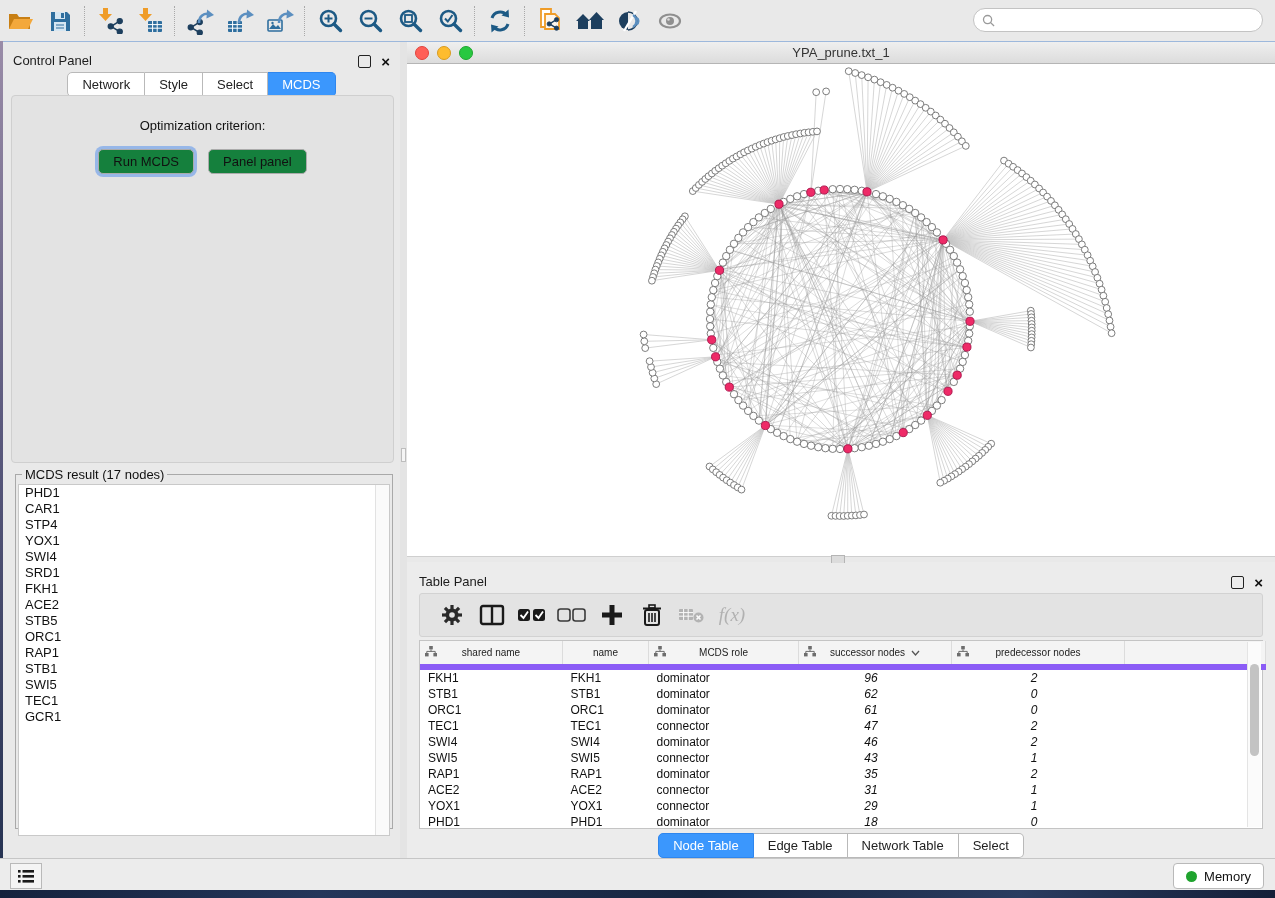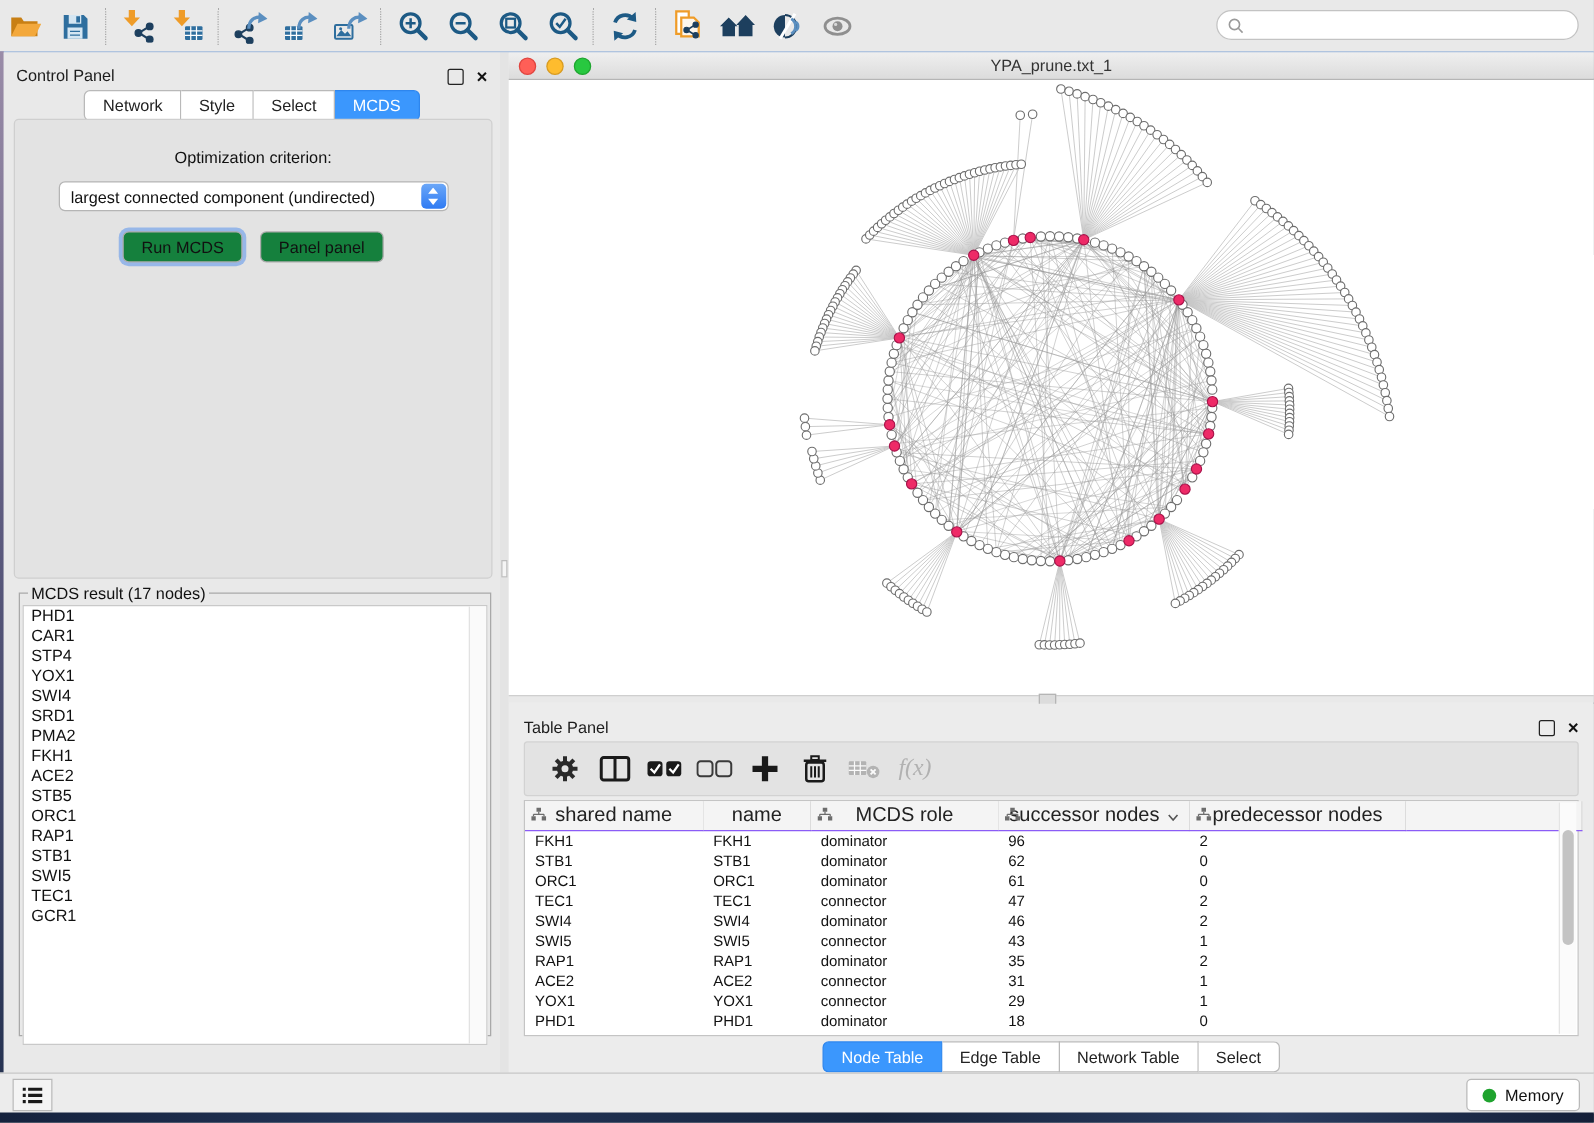--- a/index.html
+++ b/index.html
@@ -73,25 +73,25 @@
   .net-hscroll .thumb{position:absolute;left:424px;top:-2px;width:12px;height:8px;background:#dcdcdc;border:1px solid #b5b5b5;}
 
   
   .table-panel{position:absolute;left:407px;top:563px;width:868px;height:295px;background:#ececec;}
   .tp-toolbar{position:absolute;left:12px;top:30px;width:844px;height:44px;background:#e3e3e3;
               border:1px solid #d2d2d2;border-radius:3px;display:flex;align-items:center;padding-left:14px;box-sizing:border-box;gap:4px;}
   .tp-icon{width:36px;height:34px;display:flex;align-items:center;justify-content:center;}
   .tp-fx{font-family:"Liberation Serif","DejaVu Serif",serif;font-style:italic;font-size:19px;color:#a9a9a9;}
   .tbl-wrap{position:absolute;left:12px;top:77px;width:844px;height:189px;background:#fff;border:1px solid #c4c4c4;box-sizing:border-box;}
   table.data{border-collapse:collapse;table-layout:fixed;width:828px;font-size:12px;color:#111;}
-  table.data th{height:21px;background:#f4f4f4;border-right:1px solid #dcdcdc;border-bottom:1px solid #8b5cf6;
-                font-weight:400;font-size:16px;color:#222;position:relative;text-align:center;white-space:nowrap;overflow:hidden;}
+  table.data th{height:21px;background:#f4f4f4;border-right:1px solid #dcdcdc;border-bottom:6px solid #8b5cf6;
+                font-weight:400;font-size:10px;color:#222;position:relative;text-align:center;white-space:nowrap;overflow:hidden;}
   table.data th .hicon{position:absolute;left:5px;top:5px;}
   table.data td{height:16px;padding:0 8px;white-space:nowrap;overflow:hidden;}
-  table.data td.num{text-align:left;padding-right:16px;}
+  table.data td.num{text-align:center;padding-right:16px;font-style:italic;}
   .tbl-vscroll{position:absolute;right:1px;top:1px;width:13px;height:185px;background:#fbfbfb;border-left:1px solid #e4e4e4;}
   .tbl-vscroll .thumb{position:absolute;left:2px;top:22px;width:9px;height:92px;background:#c3c3c3;border-radius:5px;}
   .tp-tabs{position:absolute;left:0;right:0;top:270px;display:flex;justify-content:center;}
 
   
   .statusbar{position:absolute;left:0;top:858px;width:1275px;height:32px;background:#ececec;border-top:1px solid #c6c6c6;}
   .sb-left-btn{position:absolute;left:10px;top:4px;width:30px;height:24px;background:#f4f4f4;border:1px solid #b9b9b9;
                display:flex;align-items:center;justify-content:center;}
   .memory-btn{position:absolute;right:11px;top:4px;height:24px;background:#fff;border:1px solid #b9b9b9;border-radius:4px;
               display:flex;align-items:center;gap:7px;padding:0 12px;font-size:13px;color:#111;}
@@ -294,47 +294,35 @@
     </div>
     <div class="seg-tabs" id="control-tabs">
         <div class="seg">Network</div>
         <div class="seg">Style</div>
         <div class="seg">Select</div>
         <div class="seg active">MCDS</div>
       </div>
 
     <div class="mcds-box">
       <div class="opt-label">Optimization criterion:</div>
-      <div class="dropdown">
-        <span>largest connected component (undirected)</span>
-        <span class="dd-stepper">
-          <svg width="9" height="6" viewBox="0 0 9 6">
-              <path d="M4.5 0 L8.5 5 H0.5 Z" fill="#fff"></path>
-            </svg>
-          <svg width="9" height="6" viewBox="0 0 9 6">
-              <path d="M4.5 6 L8.5 1 H0.5 Z" fill="#fff"></path>
-            </svg>
-        </span>
-      </div>
       <div class="btn-row">
         <button class="pbtn focused">Run MCDS</button>
         <button class="pbtn">Panel panel</button>
       </div>
     </div>
 
     <fieldset class="result">
       <legend>MCDS result (17 nodes)</legend>
       <div class="result-list" id="result-list">
         <div class="result-item">PHD1</div>
           <div class="result-item">CAR1</div>
           <div class="result-item">STP4</div>
           <div class="result-item">YOX1</div>
           <div class="result-item">SWI4</div>
           <div class="result-item">SRD1</div>
-          <div class="result-item">PMA2</div>
           <div class="result-item">FKH1</div>
           <div class="result-item">ACE2</div>
           <div class="result-item">STB5</div>
           <div class="result-item">ORC1</div>
           <div class="result-item">RAP1</div>
           <div class="result-item">STB1</div>
           <div class="result-item">SWI5</div>
           <div class="result-item">TEC1</div>
           <div class="result-item">GCR1</div>
           <div class="rl-scroll"></div>

